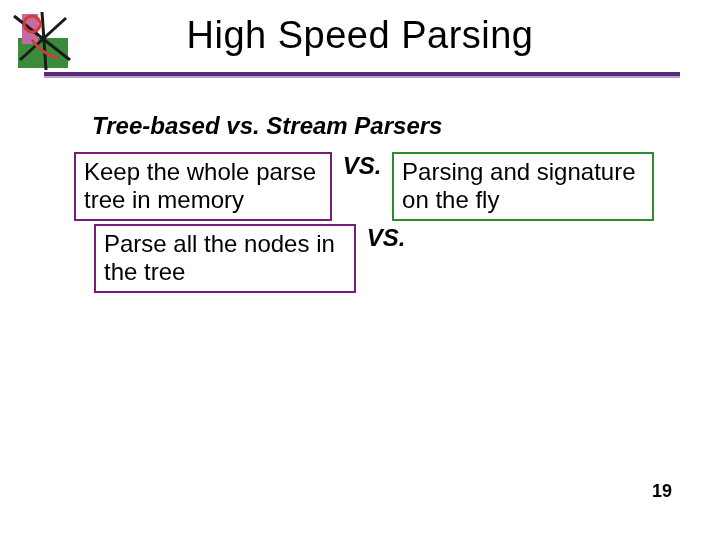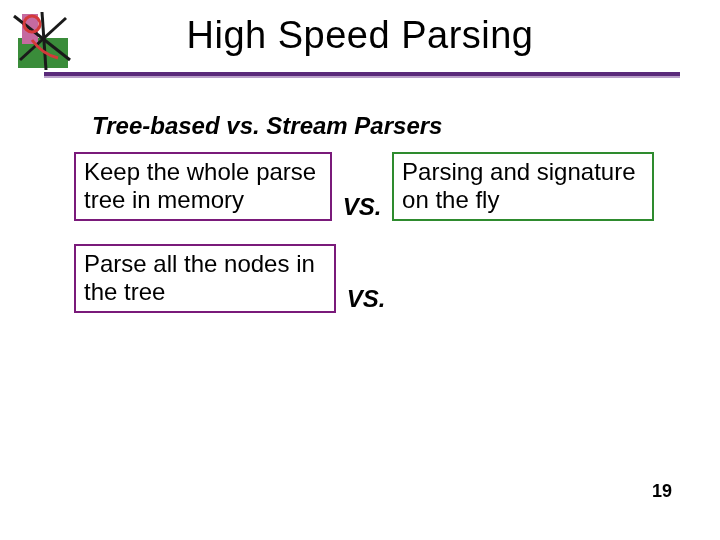--- a/index.html
+++ b/index.html
@@ -59,25 +59,25 @@
     top: 112px;
     font-size: 24px;
     font-weight: bold;
     font-style: italic;
   }
   .row {
     position: absolute;
     left: 74px;
     width: 580px;
     display: flex;
-    align-items: flex-end;
+    align-items: flex-start;
     gap: 8px;
   }
   .row1 { top: 152px; }
-  .row2 { top: 244px; }
+  .row2 { top: 224px; margin-left: 20px; }
   .box {
     border: 2px solid;
     padding: 4px 8px 6px 8px;
     font-size: 24px;
     line-height: 1.15;
     box-sizing: border-box;
   }
   .left-box {
     border-color: #7a1a7a;
     width: 262px;

